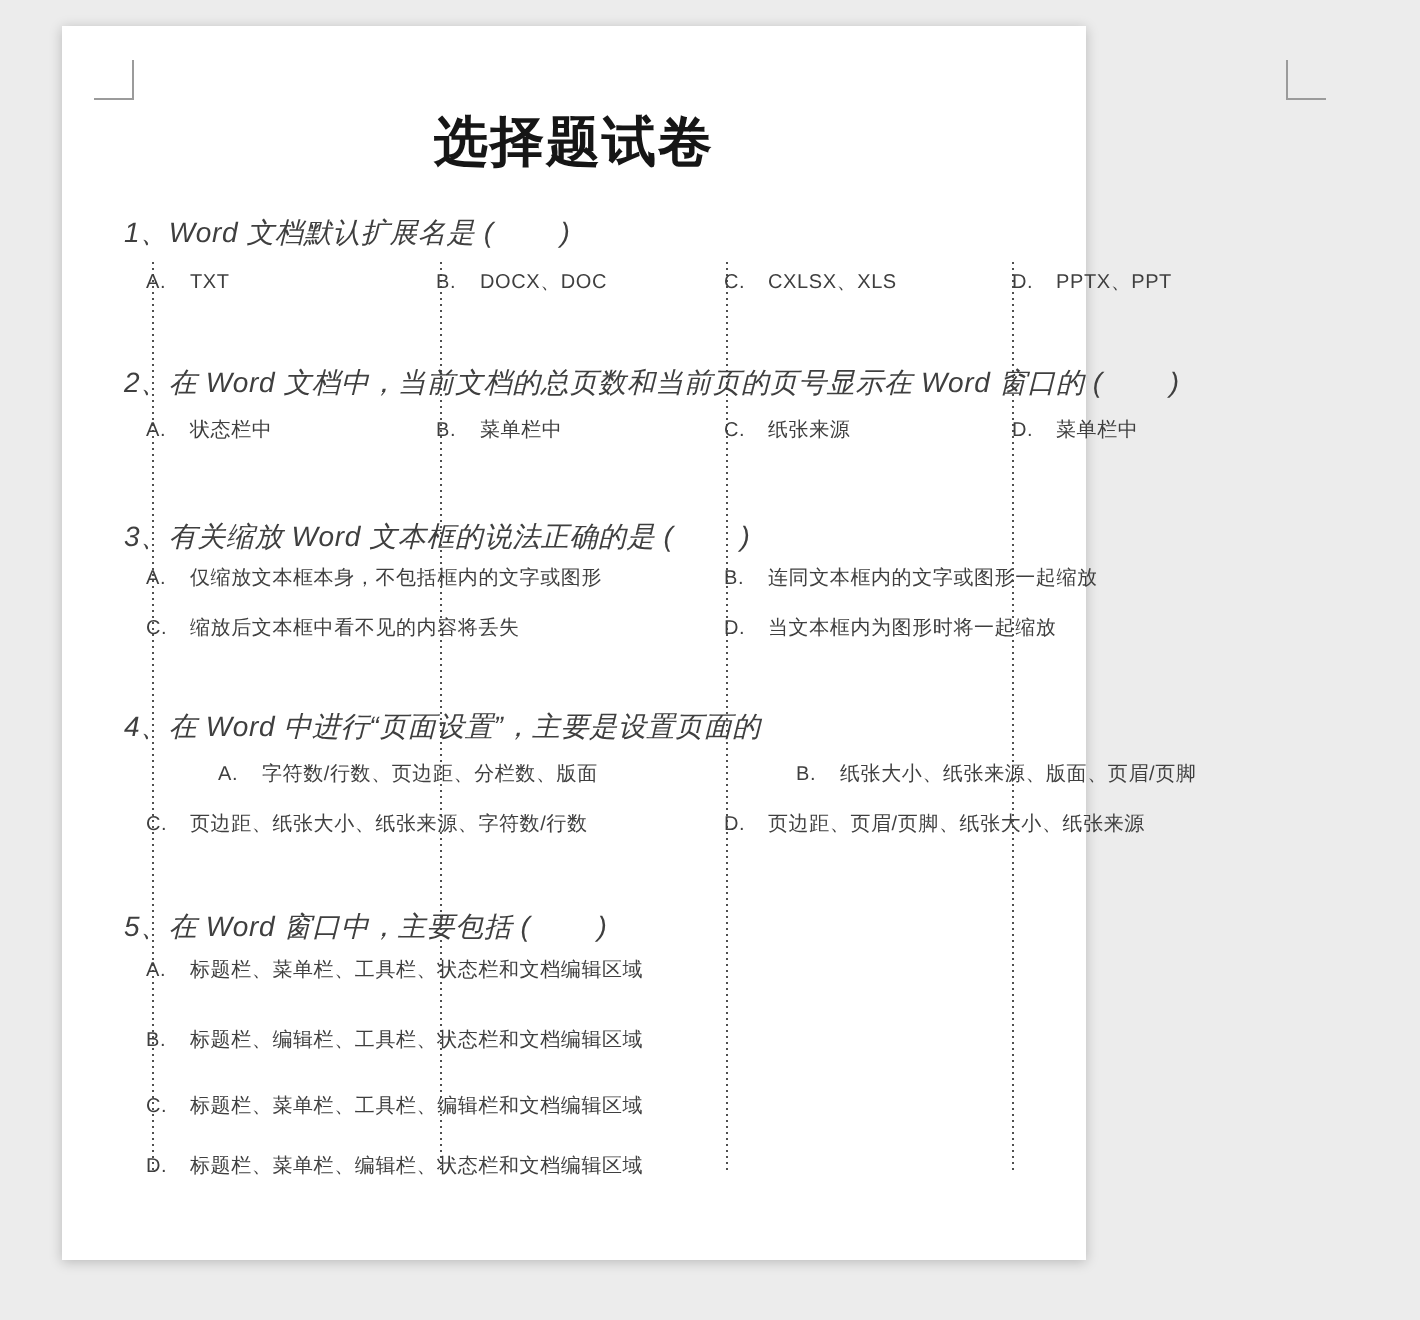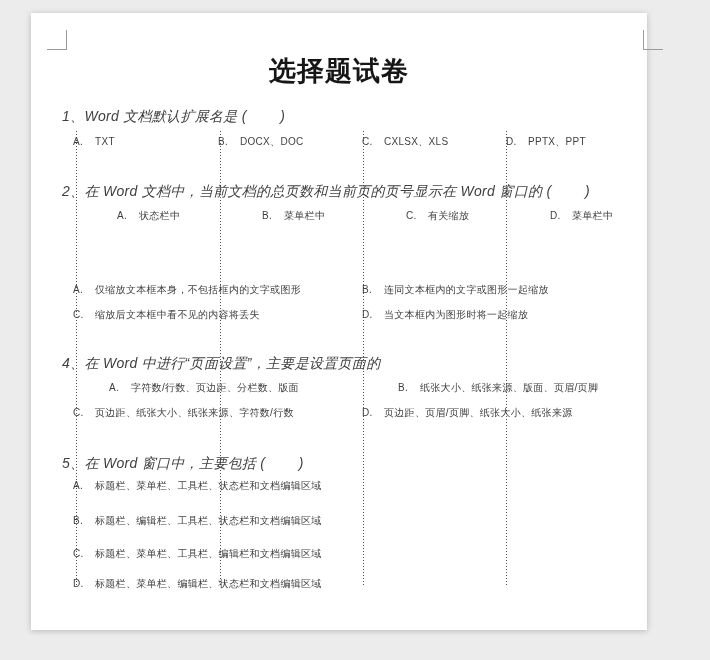--- a/index.html
+++ b/index.html
@@ -3,21 +3,21 @@
 <meta charset="utf-8">
 <style>
   html, body { margin: 0; padding: 0; }
   body { font-family: "Liberation Sans", "DejaVu Sans", sans-serif; }
   #canvas {
     position: relative; width: 710px; height: 660px;
     background: #ececec; overflow: hidden;
   }
   #page {
     position: absolute; left: 31px; top: 13px;
-    width: 616px; height: 617px;
+    width: 512px; height: 617px;
     background: #ffffff;
     box-shadow: 0 1px 6px rgba(0,0,0,0.22);
   }
   .crop-mark { position: absolute; width: 19px; height: 19px; }
   .crop-mark.tl { left: 16px;  top: 17px; border-right: 1px solid #9b9b9b; border-bottom: 1px solid #9b9b9b; }
   .crop-mark.tr { left: 612px; top: 17px; border-left: 1px solid #9b9b9b; border-bottom: 1px solid #9b9b9b; }
   .gridline {
     position: absolute; top: 118px; width: 1px; height: 455px;
     background: repeating-linear-gradient(to bottom, #4f4f4f 0px, #4f4f4f 1px, transparent 1px, transparent 3px);
   }
@@ -34,21 +34,21 @@
     white-space: pre; line-height: 16px; letter-spacing: 0.3px; font-style: italic;
   }
   .opt {
     position: absolute;
     font-size: 10px; color: #3f3f3f;
     white-space: pre; line-height: 16px; letter-spacing: 0.3px;
   }
   .opt .letter { display: inline-block; width: 22px; }
   
   .q1  { top:  95px; } .q1o { top: 121px; }
-  .q2  { top: 170px; } .q2o { top: 195px; margin-left: 44px; }
+  .q2  { top: 170px; } .q2o { top: 195px; }
   .q3  { top: 247px; } .q3ab{ top: 269px; } .q3cd{ top: 294px; }
   .q4  { top: 342px; } .q4ab{ top: 367px; margin-left: 36px; } .q4cd{ top: 392px; }
   .q5  { top: 442px; } .q5a { top: 465px; } .q5b { top: 500px; }
   .q5c { top: 533px; } .q5d { top: 563px; }
   
   .col1 { left: 42px; } .col2 { left: 187px; } .col3 { left: 331px; } .col4 { left: 475px; }
 </style>
 </head>
 <body>
 
@@ -67,23 +67,24 @@
 
     <div class="q-text q1">1、Word 文档默认扩展名是 (        )</div>
     <div class="opt q1o col1"><span class="letter">A.</span><span>TXT</span></div>
     <div class="opt q1o col2"><span class="letter">B.</span><span>DOCX、DOC</span></div>
     <div class="opt q1o col3"><span class="letter">C.</span><span>CXLSX、XLS</span></div>
     <div class="opt q1o col4"><span class="letter">D.</span><span>PPTX、PPT</span></div>
 
     <div class="q-text q2">2、在 Word 文档中，当前文档的总页数和当前页的页号显示在 Word 窗口的 (        )</div>
     <div class="opt q2o col1"><span class="letter">A.</span><span>状态栏中</span></div>
     <div class="opt q2o col2"><span class="letter">B.</span><span>菜单栏中</span></div>
-    <div class="opt q2o col3"><span class="letter">C.</span><span>有关缩放</span></div>
+    <div class="opt q2o col3"><span class="letter">C.</span><span>纸张来源</span></div>
     <div class="opt q2o col4"><span class="letter">D.</span><span>菜单栏中</span></div>
 
+    <div class="q-text q3">3、有关缩放 Word 文本框的说法正确的是 (        )</div>
     <div class="opt q3ab col1"><span class="letter">A.</span><span>仅缩放文本框本身，不包括框内的文字或图形</span></div>
     <div class="opt q3ab col3"><span class="letter">B.</span><span>连同文本框内的文字或图形一起缩放</span></div>
     <div class="opt q3cd col1"><span class="letter">C.</span><span>缩放后文本框中看不见的内容将丢失</span></div>
     <div class="opt q3cd col3"><span class="letter">D.</span><span>当文本框内为图形时将一起缩放</span></div>
 
     <div class="q-text q4">4、在 Word 中进行“页面设置”，主要是设置页面的</div>
     <div class="opt q4ab col1"><span class="letter">A.</span><span>字符数/行数、页边距、分栏数、版面</span></div>
     <div class="opt q4ab col3"><span class="letter">B.</span><span>纸张大小、纸张来源、版面、页眉/页脚</span></div>
     <div class="opt q4cd col1"><span class="letter">C.</span><span>页边距、纸张大小、纸张来源、字符数/行数</span></div>
     <div class="opt q4cd col3"><span class="letter">D.</span><span>页边距、页眉/页脚、纸张大小、纸张来源</span></div>

